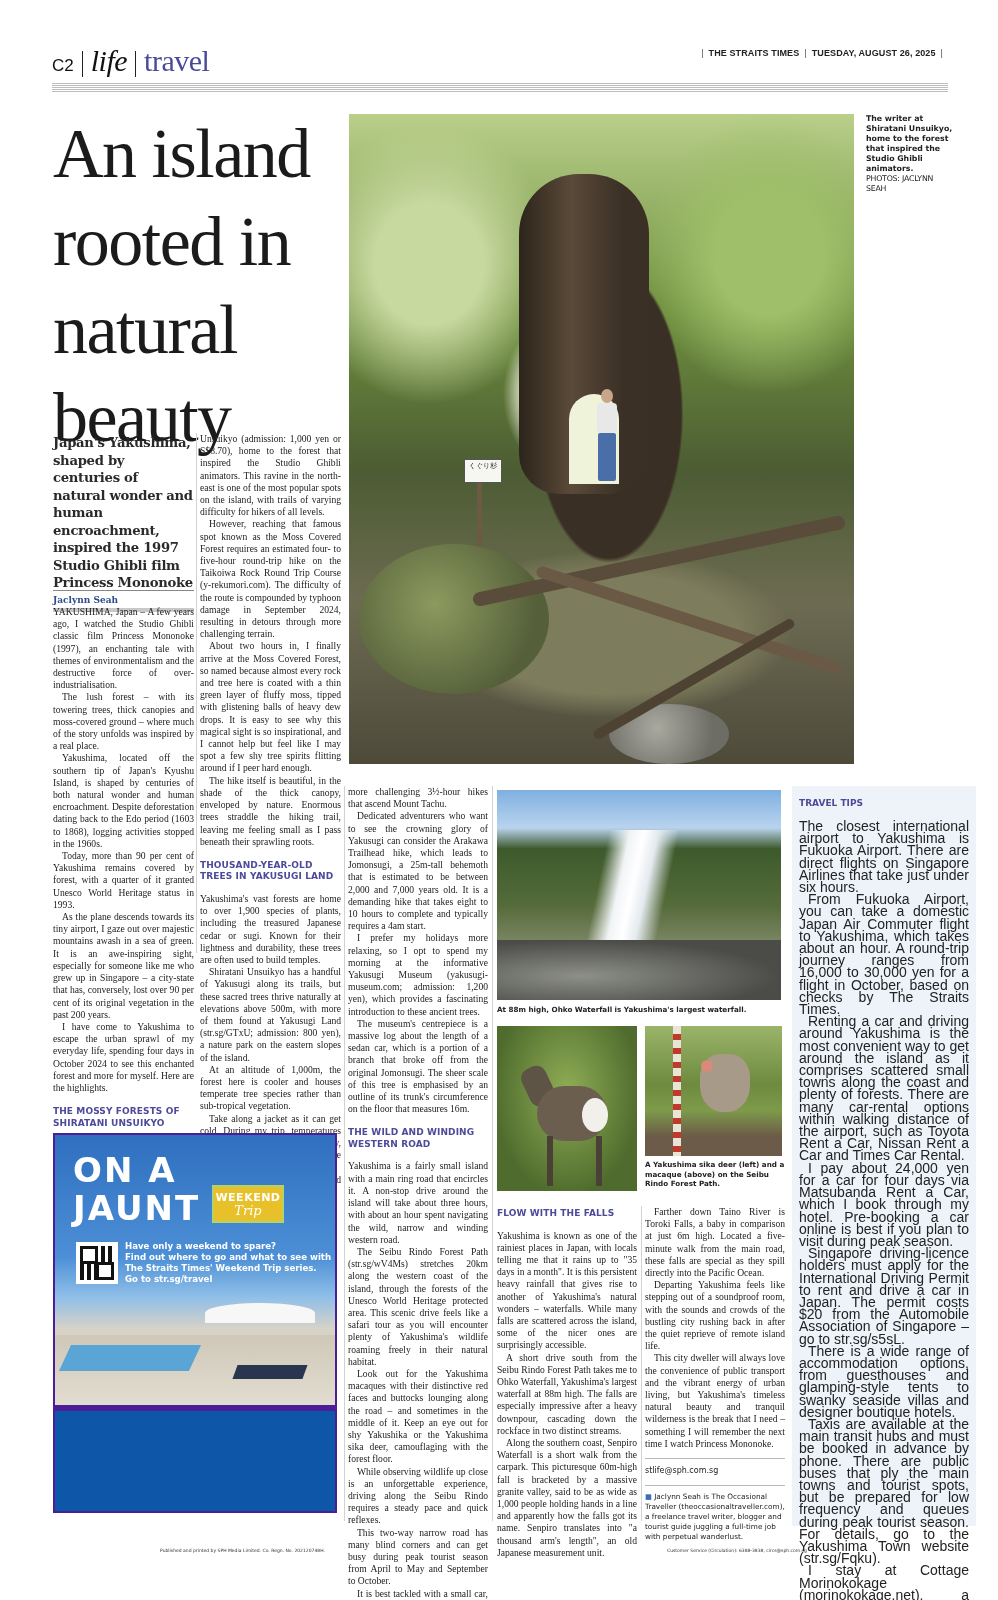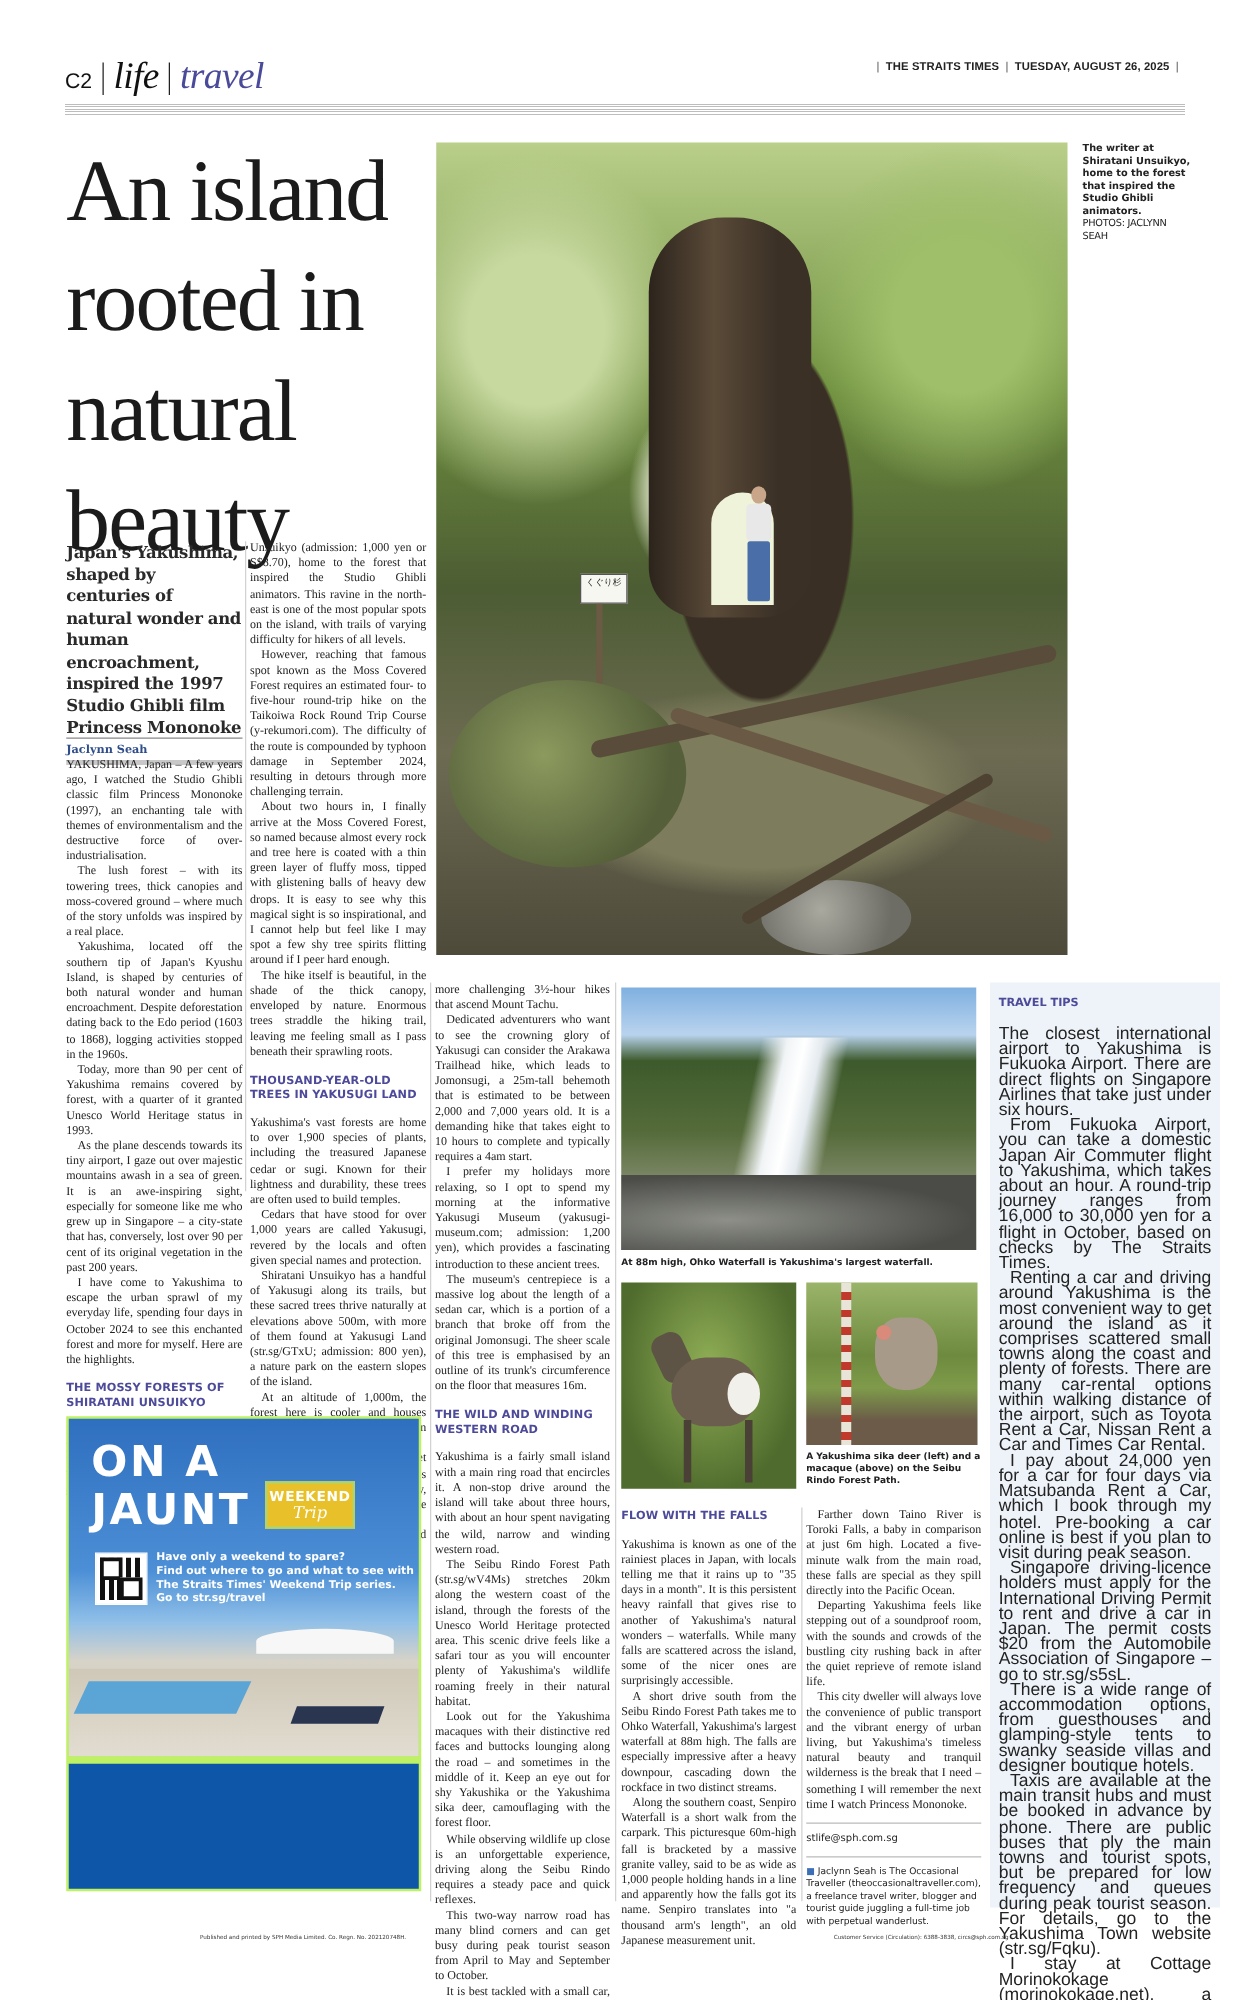--- a/index.html
+++ b/index.html
@@ -5,21 +5,21 @@
   * { box-sizing: border-box; margin: 0; padding: 0; }
   html, body { width: 998px; height: 1600px; background: #ffffff; overflow: hidden; }
   body { position: relative; font-family: "DejaVu Serif", serif; color: #1d1d1d; }
 
   
   .masthead { position: absolute; left: 52px; top: 44px; width: 896px; height: 36px; }
   .mh-left { position: absolute; left: 0; top: 0; display: flex; align-items: baseline; gap: 8px; }
   .mh-page { font-family: "Liberation Sans", sans-serif; font-size: 17px; color: #111; }
   .mh-sep { display: inline-block; width: 1px; height: 26px; background: #222; position: relative; top: 6px; }
   .mh-life { font-family: "Liberation Serif", serif; font-style: italic; font-size: 30px; color: #111; letter-spacing: -0.5px; }
-  .mh-travel { font-family: "Liberation Serif", serif; font-style: italic; font-size: 30px; color: #4a4a9a; letter-spacing: -0.5px; }
+  .mh-travel { font-family: "Liberation Serif", serif; font-size: 30px; color: #4a4a9a; letter-spacing: -0.5px; }
   .mh-right { position: absolute; right: 0; top: 4px; font-family: "Liberation Sans", sans-serif; font-size: 9px; font-weight: bold; color: #222; letter-spacing: 0.1px; }
   .mh-right .bar { font-weight: normal; color: #555; margin: 0 5px; }
   .hatch { position: absolute; left: 52px; top: 82px; width: 896px; height: 10px;
     background: repeating-linear-gradient(0deg, #bdbdbd 0 1px, #ffffff 1px 2px); }
 
   
   .headline { position: absolute; left: 53px; top: 110px; width: 290px; font-family: "Liberation Serif", serif;
     font-size: 70px; line-height: 88px; font-weight: normal; color: #1b1b1b; letter-spacing: -1.5px; }
 
   .standfirst { position: absolute; left: 53px; top: 434px; width: 140px; font-family: "DejaVu Serif", serif;
@@ -88,21 +88,21 @@
   .cap-wildlife { position: absolute; left: 645px; top: 1160px; width: 140px; font-family: "DejaVu Sans", sans-serif; font-size: 7.2px; line-height: 9.5px; font-weight: bold; color: #222; }
 
   
   .tips { position: absolute; left: 792px; top: 786px; width: 184px; height: 740px; background: #eef3f9; padding: 8px 7px 0 7px; }
   .tips h3 { font-family: "DejaVu Sans", sans-serif; font-size: 9px; font-weight: bold; color: #4d4a9a; margin: 4px 0 12px 0; }
   .tips .body { font-family: Liberation Sans, sans-serif; font-size: 14px; line-height: 12.2px; color: #222; text-align: justify; }
   .tips .body p { text-indent: 9px; }
   .tips .body p.noindent { text-indent: 0; }
 
   
-  .ad { position: absolute; left: 53px; top: 1133px; width: 284px; height: 380px; background: #bef264; }
+  .ad { position: absolute; left: 53px; top: 1133px; width: 284px; height: 380px; background: #4c1d95; }
   .ad-top { position: absolute; left: 2px; top: 2px; width: 280px; height: 270px; overflow: hidden;
     background: linear-gradient(180deg, #2f6fbf 0%, #4c8fd6 45%, #8fbfe8 60%, #d8d3c7 72%, #cfc9bc 100%); }
   .ad-title { position: absolute; left: 18px; top: 16px; font-family: "DejaVu Sans", sans-serif; font-weight: bold; font-size: 34px; line-height: 38px; color: #ffffff; letter-spacing: 2px; }
   .ad-badge { position: absolute; left: 157px; top: 50px; width: 72px; height: 38px; background: #e8c12a; border: 2px solid #b3d36a; text-align: center; }
   .ad-badge .w { font-family: "DejaVu Sans", sans-serif; font-size: 11px; font-weight: bold; color: #ffffff; display: block; margin-top: 4px; letter-spacing: 0.5px; }
   .ad-badge .t { font-family: "DejaVu Serif", serif; font-style: italic; font-size: 13px; color: #ffffff; display: block; line-height: 13px; }
   .ad-qr { position: absolute; left: 22px; top: 108px; width: 40px; height: 40px; background:
       repeating-linear-gradient(90deg, #111 0 4px, #fff 4px 7px),
       #fff; border: 3px solid #fff; outline: 1px solid #fff; }
   .ad-qr::before, .ad-qr::after { content: ""; position: absolute; width: 12px; height: 12px; border: 3px solid #111; background: #fff; }
@@ -163,21 +163,20 @@
   <p>My first stop is Shiratani</p>
 </div>
 
 <div class="col c2">
   <p class="noindent">Unsuikyo (admission: 1,000 yen or S$8.70), home to the forest that inspired the Studio Ghibli animators. This ravine in the north-east is one of the most popular spots on the island, with trails of varying difficulty for hikers of all levels.</p>
   <p>However, reaching that famous spot known as the Moss Covered Forest requires an estimated four- to five-hour round-trip hike on the Taikoiwa Rock Round Trip Course (y-rekumori.com). The difficulty of the route is compounded by typhoon damage in September 2024, resulting in detours through more challenging terrain.</p>
   <p>About two hours in, I finally arrive at the Moss Covered Forest, so named because almost every rock and tree here is coated with a thin green layer of fluffy moss, tipped with glistening balls of heavy dew drops. It is easy to see why this magical sight is so inspirational, and I cannot help but feel like I may spot a few shy tree spirits flitting around if I peer hard enough.</p>
   <p>The hike itself is beautiful, in the shade of the thick canopy, enveloped by nature. Enormous trees straddle the hiking trail, leaving me feeling small as I pass beneath their sprawling roots.</p>
   <h3>THOUSAND-YEAR-OLD TREES IN YAKUSUGI LAND</h3>
   <p class="noindent">Yakushima's vast forests are home to over 1,900 species of plants, including the treasured Japanese cedar or sugi. Known for their lightness and durability, these trees are often used to build temples.</p>
-  <p>Cedars that have stood for over 1,000 years are called Yakusugi, revered by the locals and often given special names and protection.</p>
   <p>Shiratani Unsuikyo has a handful of Yakusugi along its trails, but these sacred trees thrive naturally at elevations above 500m, with more of them found at Yakusugi Land (str.sg/GTxU; admission: 800 yen), a nature park on the eastern slopes of the island.</p>
   <p>At an altitude of 1,000m, the forest here is cooler and houses temperate tree species rather than sub-tropical vegetation.</p>
   <p>Take along a jacket as it can get cold. During my trip, temperatures hover at around 22 deg C in the day, but drop to 15 to 20 deg C in the evenings or at altitude.</p>
   <p>Hiking trails in Yakusugi Land range from 30-minute strolls to</p>
 </div>
 
 <figure class="photo-main">
   <div class="trunk"></div>
   <div class="arch"></div>
   <div class="person">

